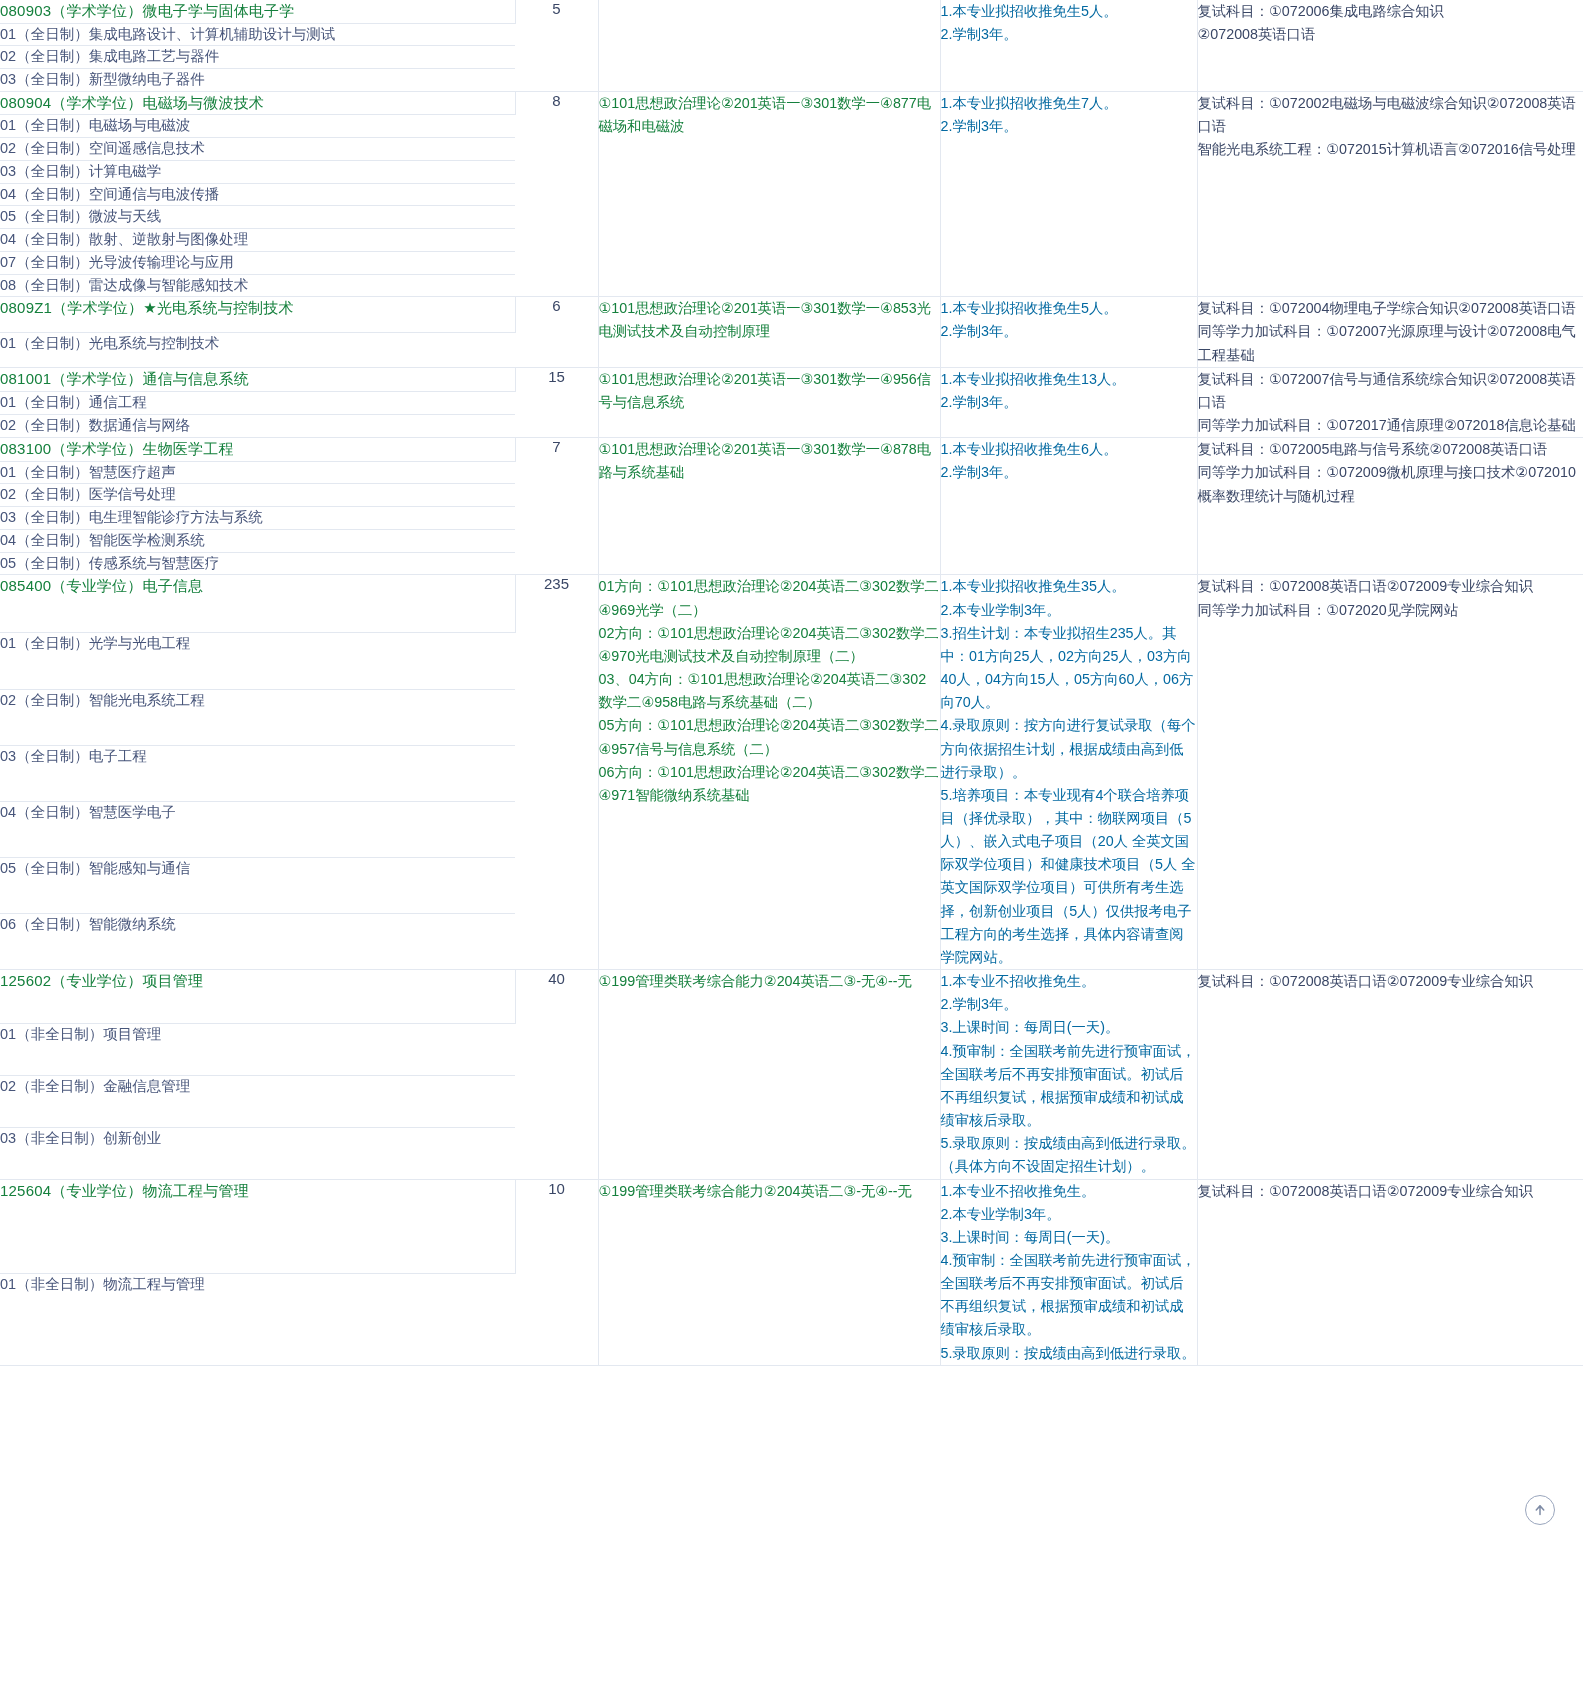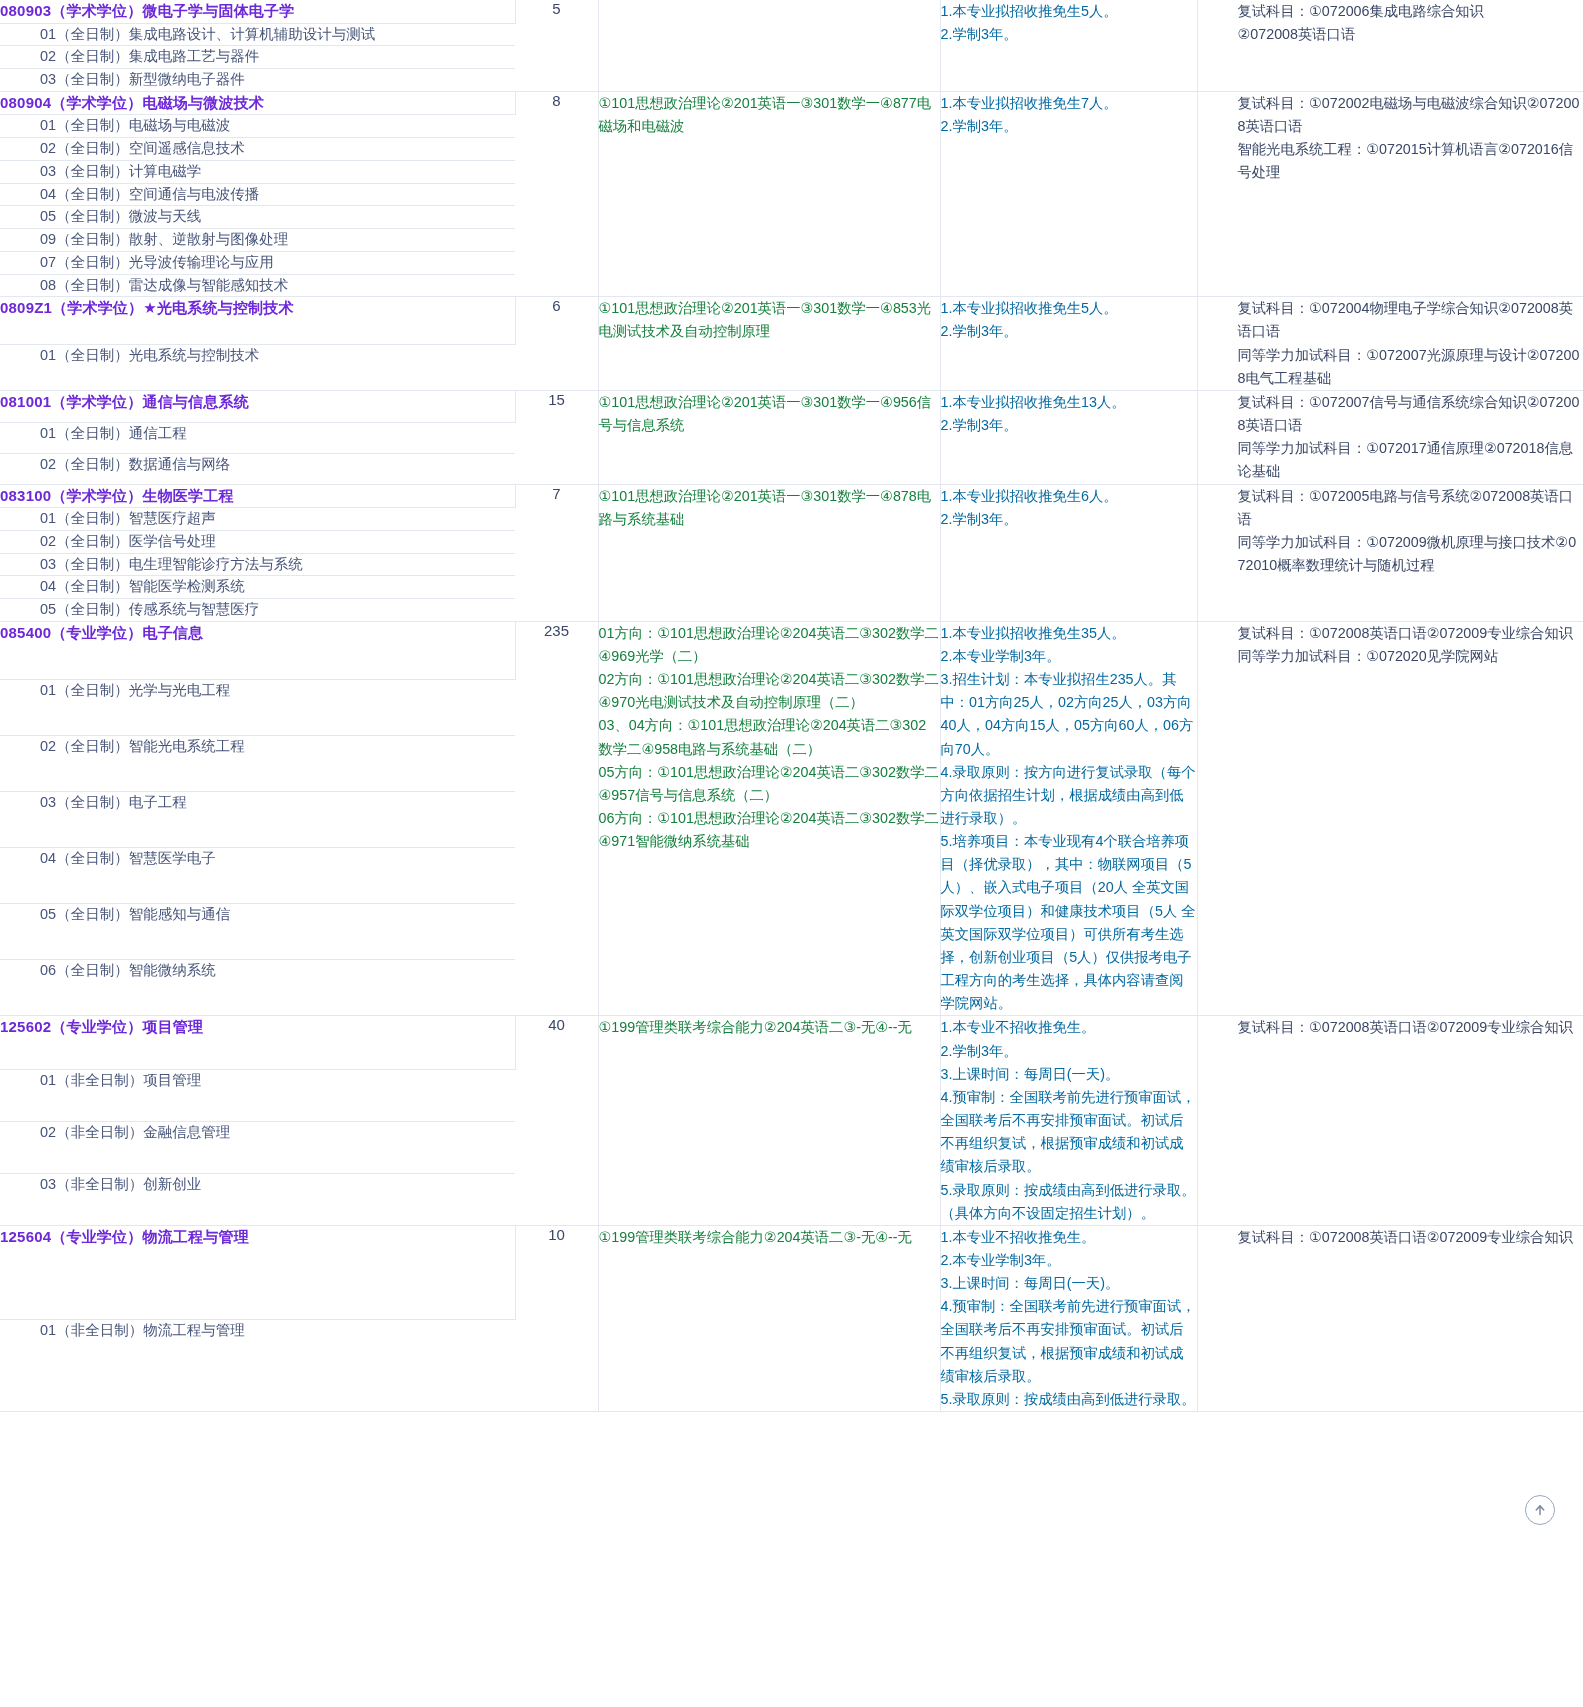--- a/index.html
+++ b/index.html
@@ -16,34 +16,34 @@
     width: 1583px;
     border-collapse: collapse;
     table-layout: fixed;
   }
   #catalog-table td {
     vertical-align: top;
     border-bottom: 1px solid #e3e8f0;
     border-right: 1px solid #e3e8f0;
     padding: 0;
   }
-  #catalog-table td:last-child { border-right: none; padding-left: 40px; }
+  #catalog-table td:last-child { border-right: none; }
 
   
   col.c-major { width: 515px; }
   col.c-plan  { width: 83px; }
   col.c-exam  { width: 342px; }
   col.c-note  { width: 257px; }
   col.c-retest{ width: 386px; }
 
   .major-cell {
     padding: 14px 0 14px 22px;
-    font-weight: bold;
+    font-weight: normal;
     font-size: 15px;
-    color: #6d28d9;
+    color: #15803d;
     line-height: 1.5;
     letter-spacing: 0.2px;
   }
   .dir-cell {
     padding: 11px 0 11px 34px;
     font-size: 14.5px;
     color: #47557a;
     font-weight: normal;
     line-height: 1.5;
     margin-left: 16px;
@@ -154,21 +154,21 @@
       <tr class="dir-row">
         <td class="dir-cell">03（全日制）计算电磁学</td>
       </tr>
       <tr class="dir-row">
         <td class="dir-cell">04（全日制）空间通信与电波传播</td>
       </tr>
       <tr class="dir-row">
         <td class="dir-cell">05（全日制）微波与天线</td>
       </tr>
       <tr class="dir-row">
-        <td class="dir-cell">09（全日制）散射、逆散射与图像处理</td>
+        <td class="dir-cell">04（全日制）散射、逆散射与图像处理</td>
       </tr>
       <tr class="dir-row">
         <td class="dir-cell">07（全日制）光导波传输理论与应用</td>
       </tr>
       <tr class="dir-row">
         <td class="dir-cell">08（全日制）雷达成像与智能感知技术</td>
       </tr>
       <tr class="major-row group-start">
         <td class="major-cell">0809Z1（学术学位）★光电系统与控制技术</td>
         <td class="plan-cell" rowspan="2">6</td>

